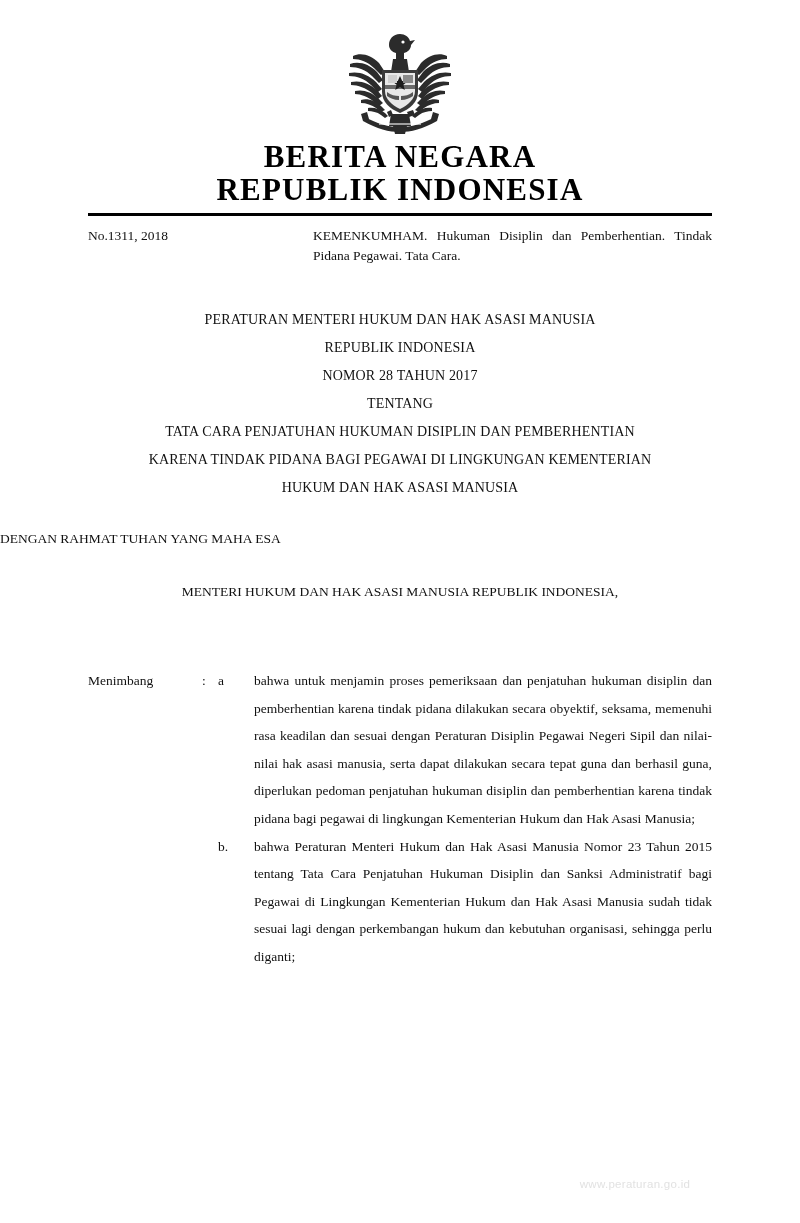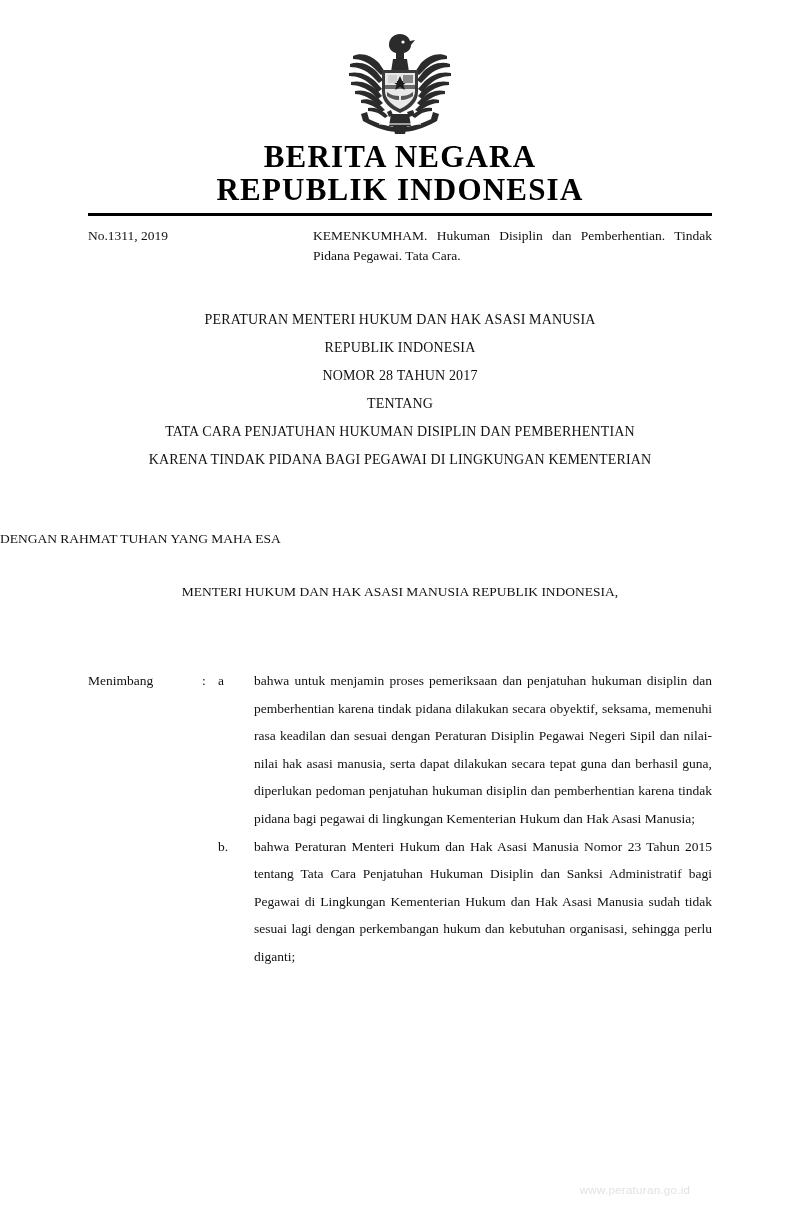--- a/index.html
+++ b/index.html
@@ -189,21 +189,20 @@
     position: absolute;
     left: 560px;
     top: 1178px;
     width: 150px;
     text-align: center;
     font-family: "Liberation Sans", sans-serif;
     font-size: 11.5px;
     letter-spacing: 0.3px;
     color: #e2e2e2;
     user-select: none;
-    margin-top: 6px;
   }
 </style>
 </head>
 <body>
 
 <div class="page">
 
   <div class="emblem-wrap">
     <svg class="emblem" viewBox="0 0 118 112" aria-hidden="true">
       <g fill="#2b2b2b">
@@ -259,31 +258,32 @@
   </div>
 
   <div class="masthead">
     <div class="masthead-line">BERITA NEGARA</div>
     <div class="masthead-line">REPUBLIK INDONESIA</div>
   </div>
 
   <div class="masthead-rule"></div>
 
   <div class="cat-row">
-    <div class="cat-no">No.1311, 2019</div>
+    <div class="cat-no">No.1311, 2018</div>
     <div class="cat-desc">KEMENKUMHAM. Hukuman Disiplin dan Pemberhentian. Tindak Pidana Pegawai. Tata Cara.</div>
   </div>
 
   <div class="title-block">
     <div class="title-line">PERATURAN MENTERI HUKUM DAN HAK ASASI MANUSIA</div>
     <div class="title-line">REPUBLIK INDONESIA</div>
     <div class="title-line">NOMOR 28 TAHUN 2017</div>
     <div class="title-line">TENTANG</div>
     <div class="title-line">TATA CARA PENJATUHAN HUKUMAN DISIPLIN DAN PEMBERHENTIAN</div>
     <div class="title-line">KARENA TINDAK PIDANA BAGI PEGAWAI DI LINGKUNGAN KEMENTERIAN</div>
+    <div class="title-line">HUKUM DAN HAK ASASI MANUSIA</div>
   </div>
 
   <div class="invocation">
     <div class="invocation-line">DENGAN RAHMAT TUHAN YANG MAHA ESA</div>
   </div>
 
   <div class="minister">
     <div class="minister-line">MENTERI HUKUM DAN HAK ASASI MANUSIA REPUBLIK INDONESIA,</div>
   </div>
 

